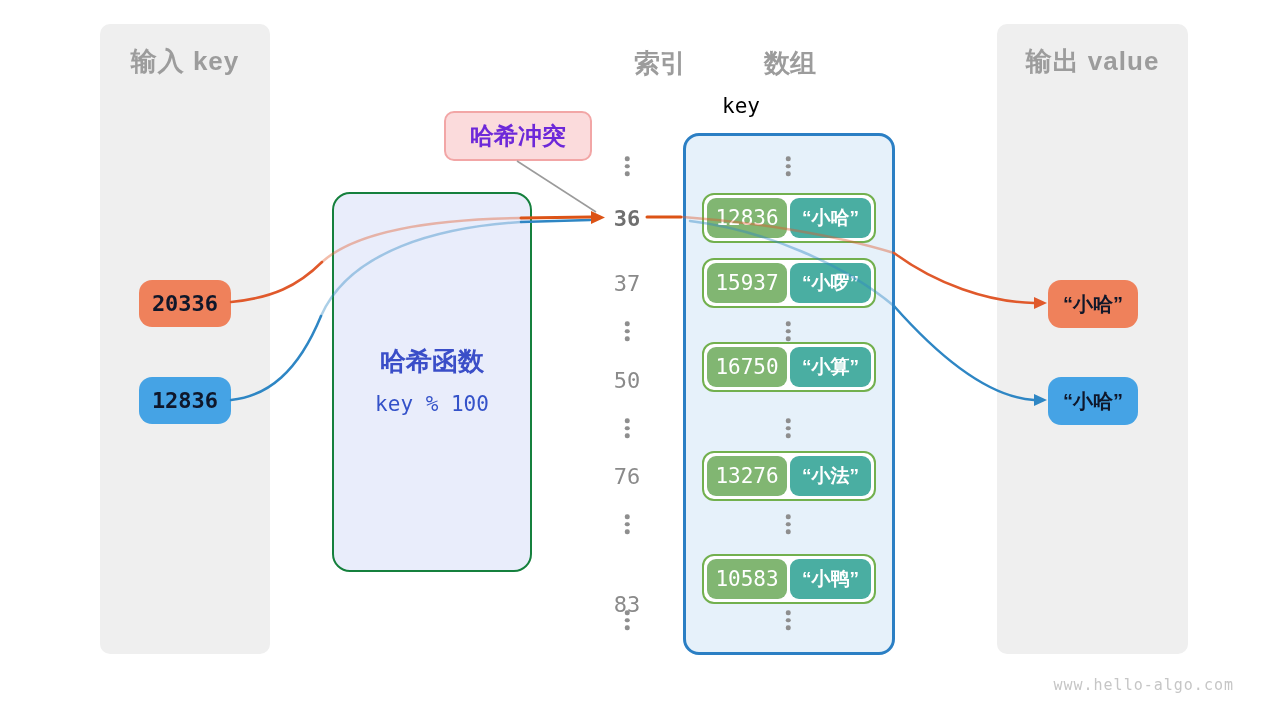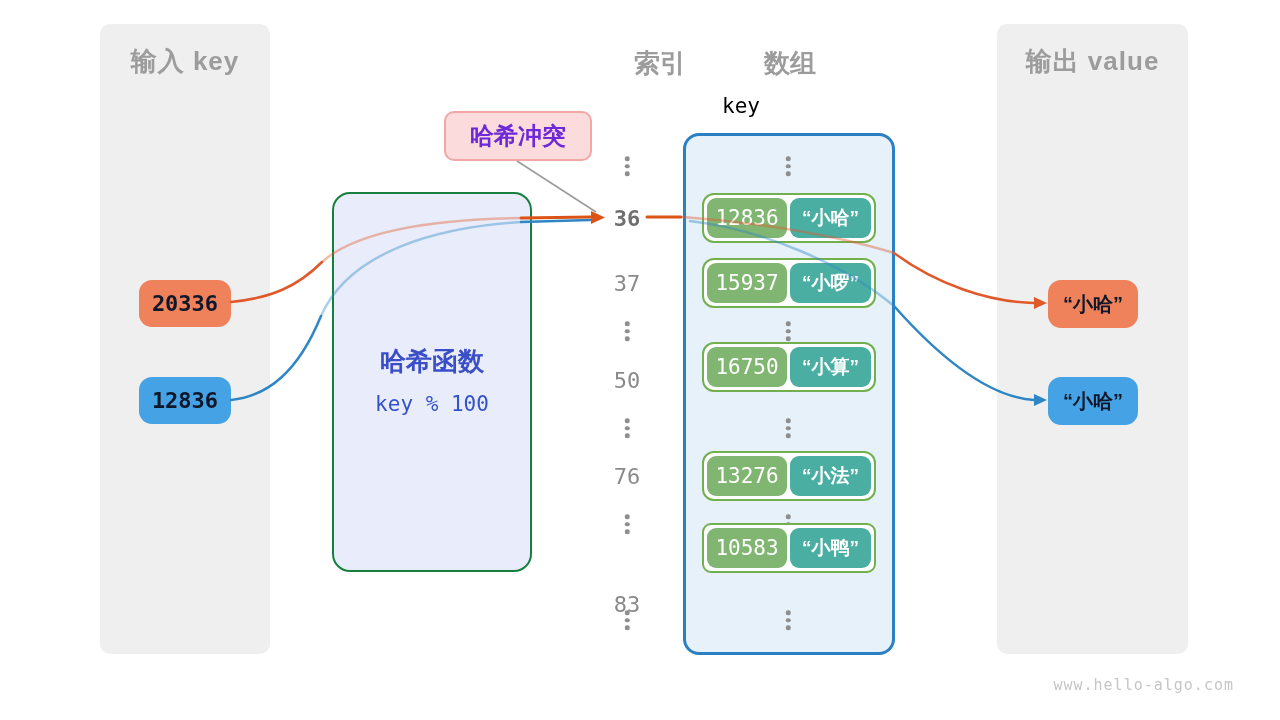--- a/index.html
+++ b/index.html
@@ -189,21 +189,21 @@
     </div>
   <div class="pair" style="top:451px;">
     <div class="k mono">13276</div>
     <div class="v">“小法”</div>
   </div>
   <div class="vdots" style="left:788px;top:524px;">
       <i></i>
       <i></i>
       <i></i>
     </div>
-  <div class="pair" style="top:523px;border-radius:9px;">
+  <div class="pair" style="top:554px;">
     <div class="k mono">10583</div>
     <div class="v">“小鸭”</div>
   </div>
   <div class="vdots" style="left:788px;top:620px;">
       <i></i>
       <i></i>
       <i></i>
     </div>
 
   <div class="panel" id="output-panel">

